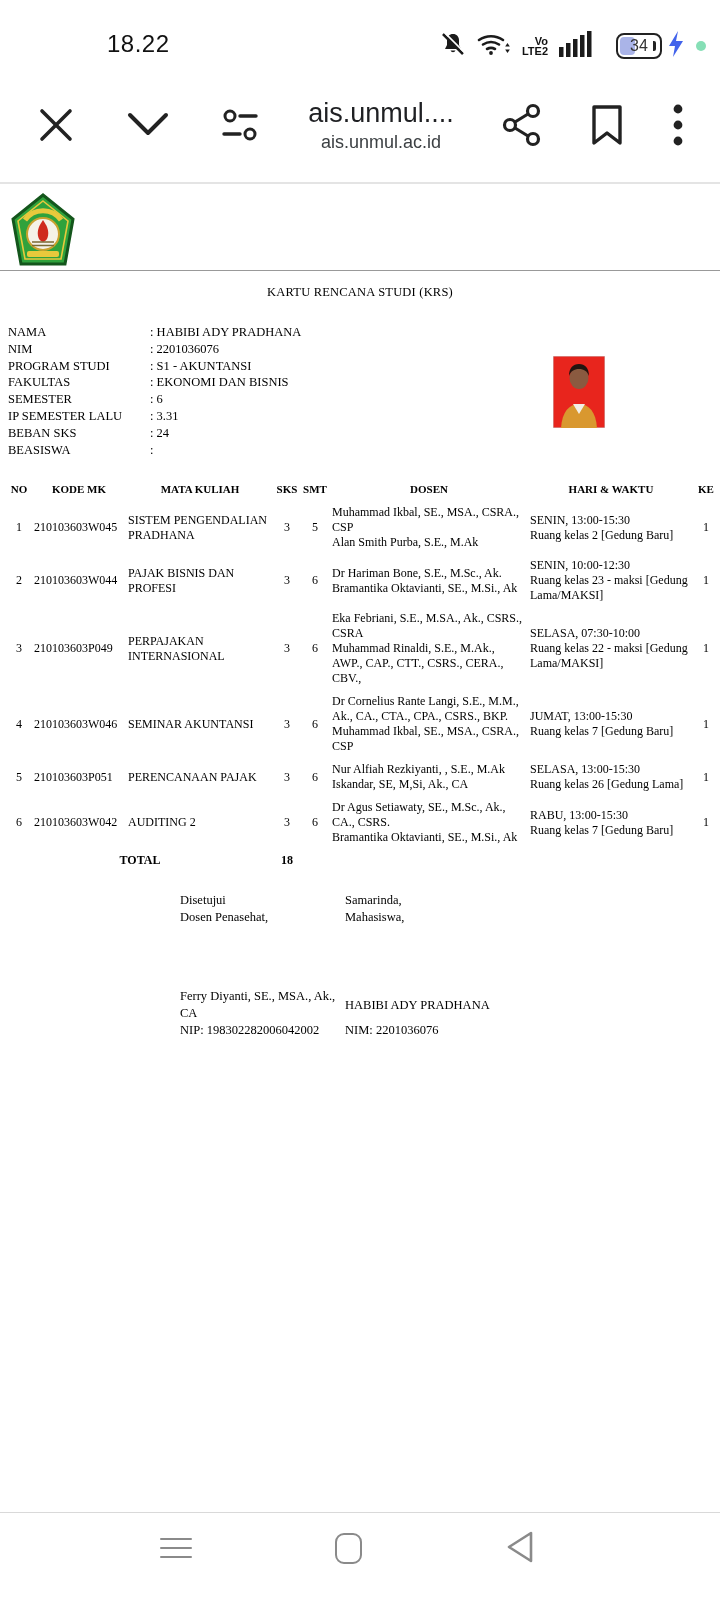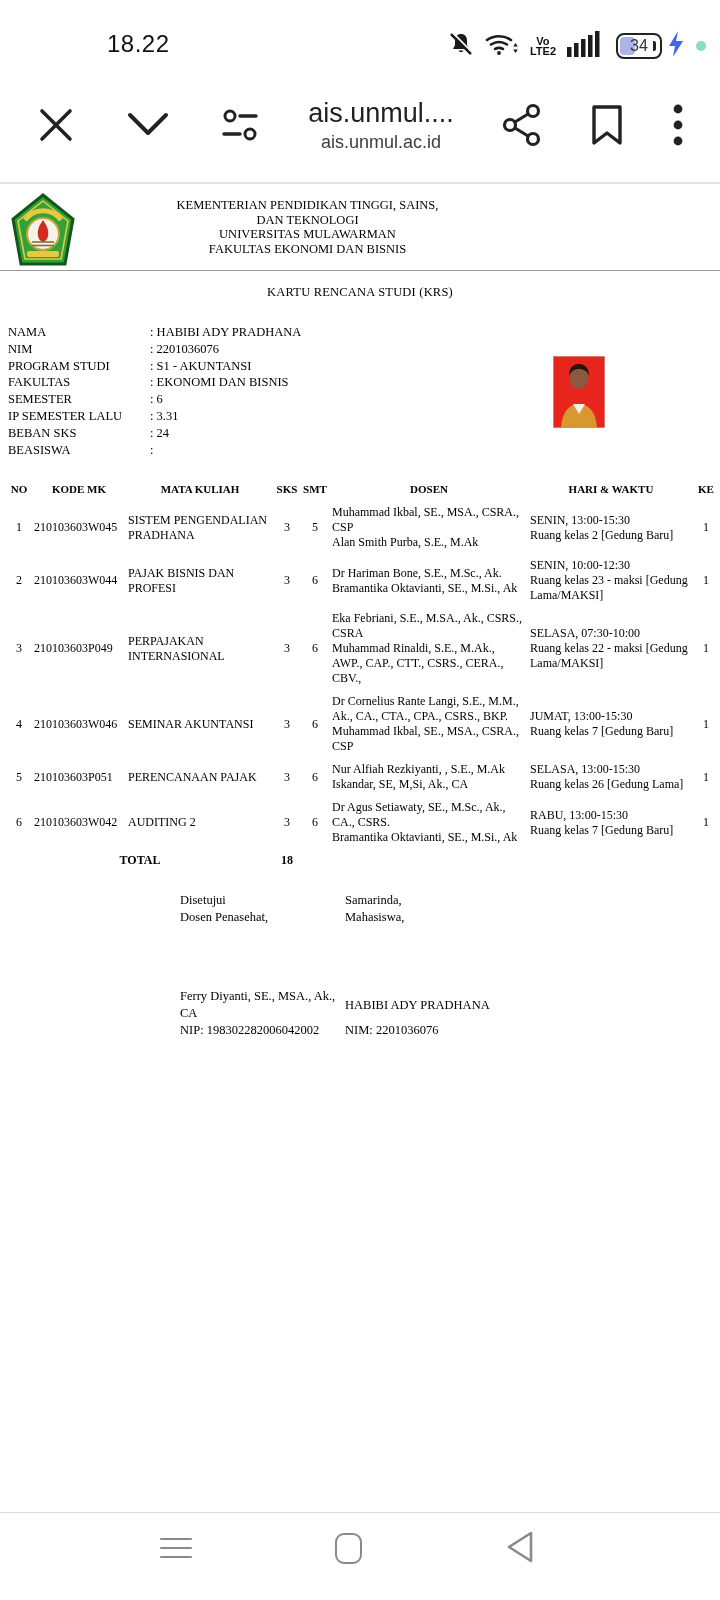--- a/index.html
+++ b/index.html
@@ -5,21 +5,21 @@
   * { margin:0; padding:0; box-sizing:border-box; }
   html,body { width:720px; height:1600px; background:#fff; overflow:hidden;
               font-family:"Liberation Sans","DejaVu Sans",sans-serif; }
   .page { position:relative; width:720px; height:1600px; background:#fff; }
 
   
   .status-bar { position:absolute; top:0; left:0; width:720px; height:70px;
     display:flex; align-items:center; }
   .status-time { position:absolute; left:107px; top:30px; font-size:24px; color:#111; letter-spacing:.5px; }
   .status-icons { position:absolute; right:14px; top:30px; display:flex; align-items:center; gap:11px; }
-  .volte { font-size:11px; font-weight:bold; color:#111; line-height:10px; text-align:center; }
+  .volte { font-size:11px; font-weight:bold; color:#111; line-height:10px; text-align:right; }
   .battery { position:relative; width:46px; height:26px; border:2.5px solid #222; border-radius:8px;
     display:flex; align-items:center; justify-content:center; overflow:hidden; }
   .battery .fill { position:absolute; left:2px; top:2px; bottom:2px; width:15px; background:#aab4e8; border-radius:4px; }
   .battery .pct { position:relative; font-size:16px; color:#333; z-index:1; }
   .battery-nub { width:3px; height:10px; background:#222; border-radius:0 2px 2px 0; margin-left:-9px; }
   .cam-dot { width:10px; height:10px; border-radius:50%; background:#86dfb6; }
 
   
   .toolbar { position:absolute; top:70px; left:0; width:720px; height:112px;
     display:flex; align-items:center; justify-content:space-between; padding:0 36px;gap:40px; }
@@ -110,21 +110,21 @@
       </span>
       <span>
         <svg width="38" height="26" viewBox="0 0 38 26">
             <rect x="0" y="16" width="4.5" height="10" fill="#1b1b1b"></rect>
             <rect x="7" y="12" width="4.5" height="14" fill="#1b1b1b"></rect>
             <rect x="14" y="8" width="4.5" height="18" fill="#1b1b1b"></rect>
             <rect x="21" y="4" width="4.5" height="22" fill="#1b1b1b"></rect>
             <rect x="28" y="0" width="4.5" height="26" fill="#1b1b1b"></rect>
           </svg>
       </span>
-      <span style="display:flex;align-items:center;">
+      <span style="display:flex;align-items:center;margin-left:8px;">
         <span class="battery">
           <span class="fill"></span>
           <span class="pct">34</span>
         </span>
         <span class="battery-nub"></span>
       </span>
       <span>
         <svg width="18" height="28" viewBox="0 0 18 28">
             <path d="M11 1L2 16h6l-2 11 10-16H9z" fill="#4263eb"></path>
           </svg>
@@ -200,26 +200,20 @@
         <svg width="66" height="74" viewBox="0 0 66 74">
           <polygon points="33,2 63,26 55,71 11,71 3,26" fill="#2fa23c" stroke="#14561c" stroke-width="3"></polygon>
           <polygon points="33,8 58,28 51,66 15,66 8,28" fill="none" stroke="#e8c93c" stroke-width="1.6"></polygon>
           <path d="M15 27 A22 22 0 0 1 51 27" fill="none" stroke="#e8c93c" stroke-width="5"></path>
           <circle cx="33" cy="41" r="16" fill="#f5f2e8" stroke="#c9a22e" stroke-width="2"></circle>
           <path d="M33 27c-4 6-6 10-5 16 .5 3 2 5 5 6 3-1 4.5-3 5-6 1-6-1-10-5-16z" fill="#cf2b1e"></path>
           <path d="M22 49h22M22 52.5h22" stroke="#7a6a34" stroke-width="1.4"></path>
           <rect x="17" y="58" width="32" height="6" rx="2" fill="#e8c93c"></rect>
         </svg>
       </span>
-      <div class="ministry">
-        <div>KEMENTERIAN PENDIDIKAN TINGGI, SAINS,</div>
-        <div>DAN TEKNOLOGI</div>
-        <div>UNIVERSITAS MULAWARMAN</div>
-        <div>FAKULTAS EKONOMI DAN BISNIS</div>
-      </div>
     </div>
     <hr class="doc-rule">
 
     <div class="doc-title">KARTU RENCANA STUDI (KRS)</div>
 
     <div class="student-info">
       <div class="si-row">
           <span class="si-label">NAMA</span>
           <span class="si-value">HABIBI ADY PRADHANA</span>
         </div>

